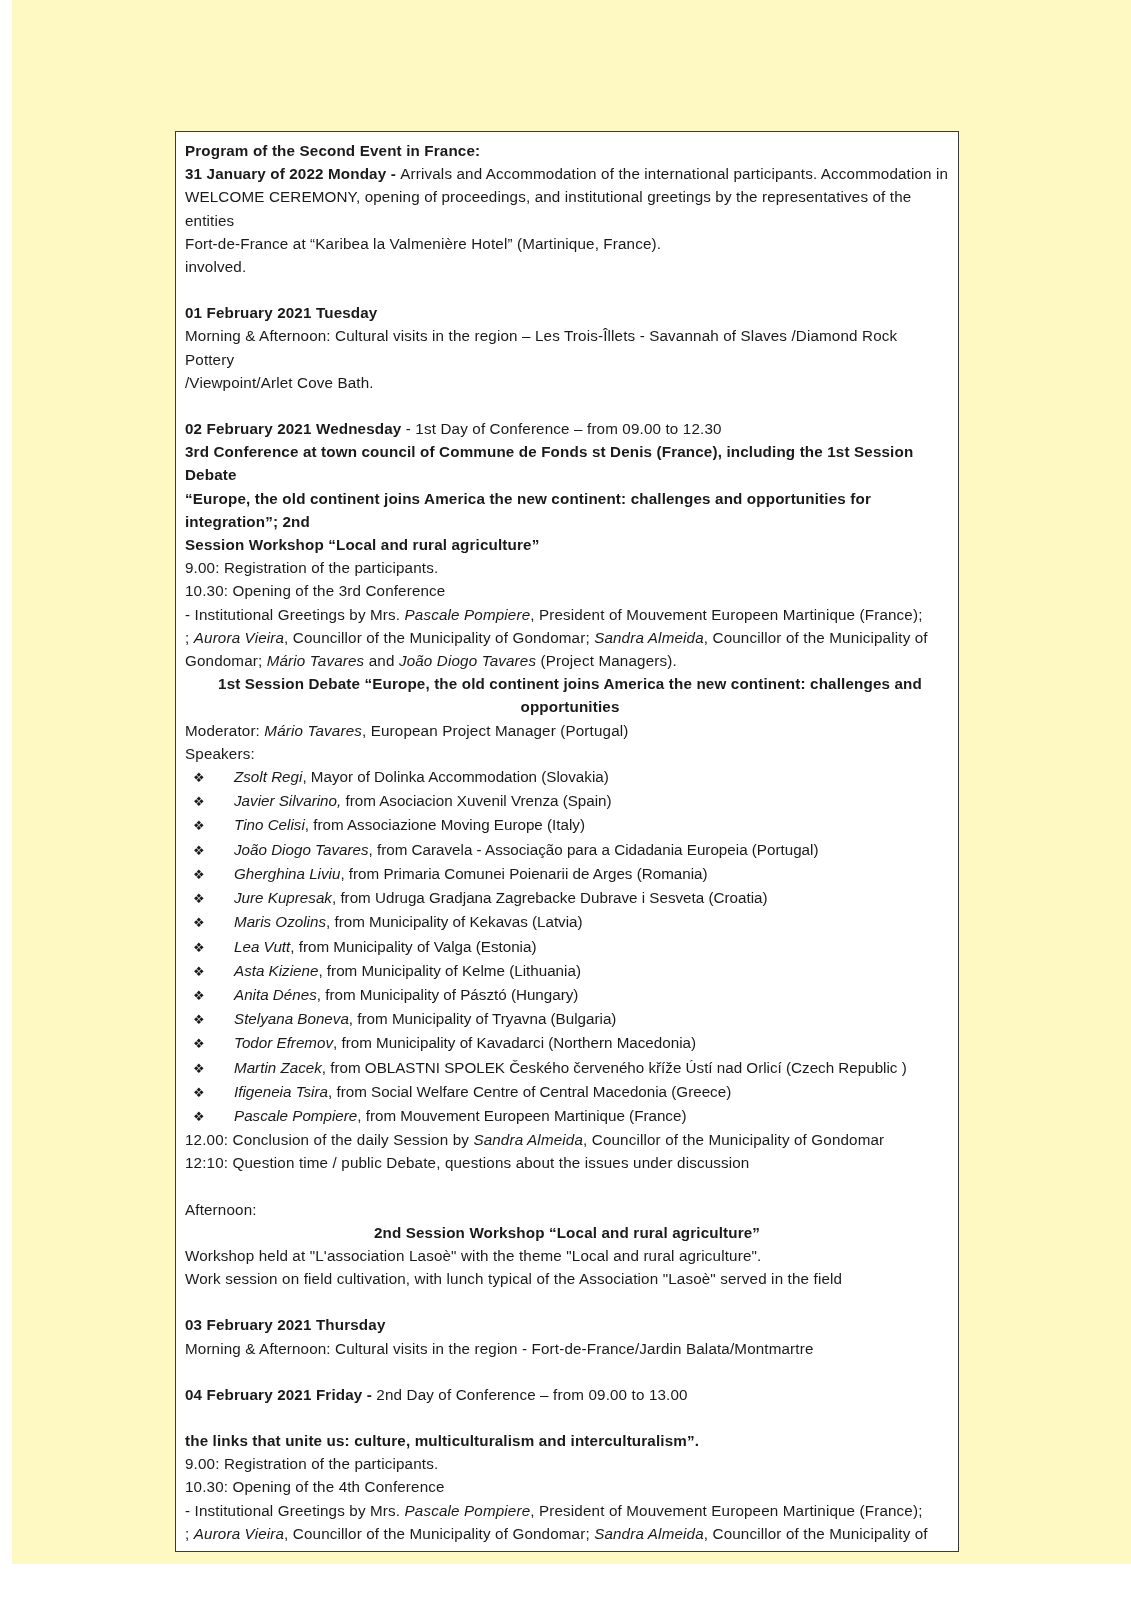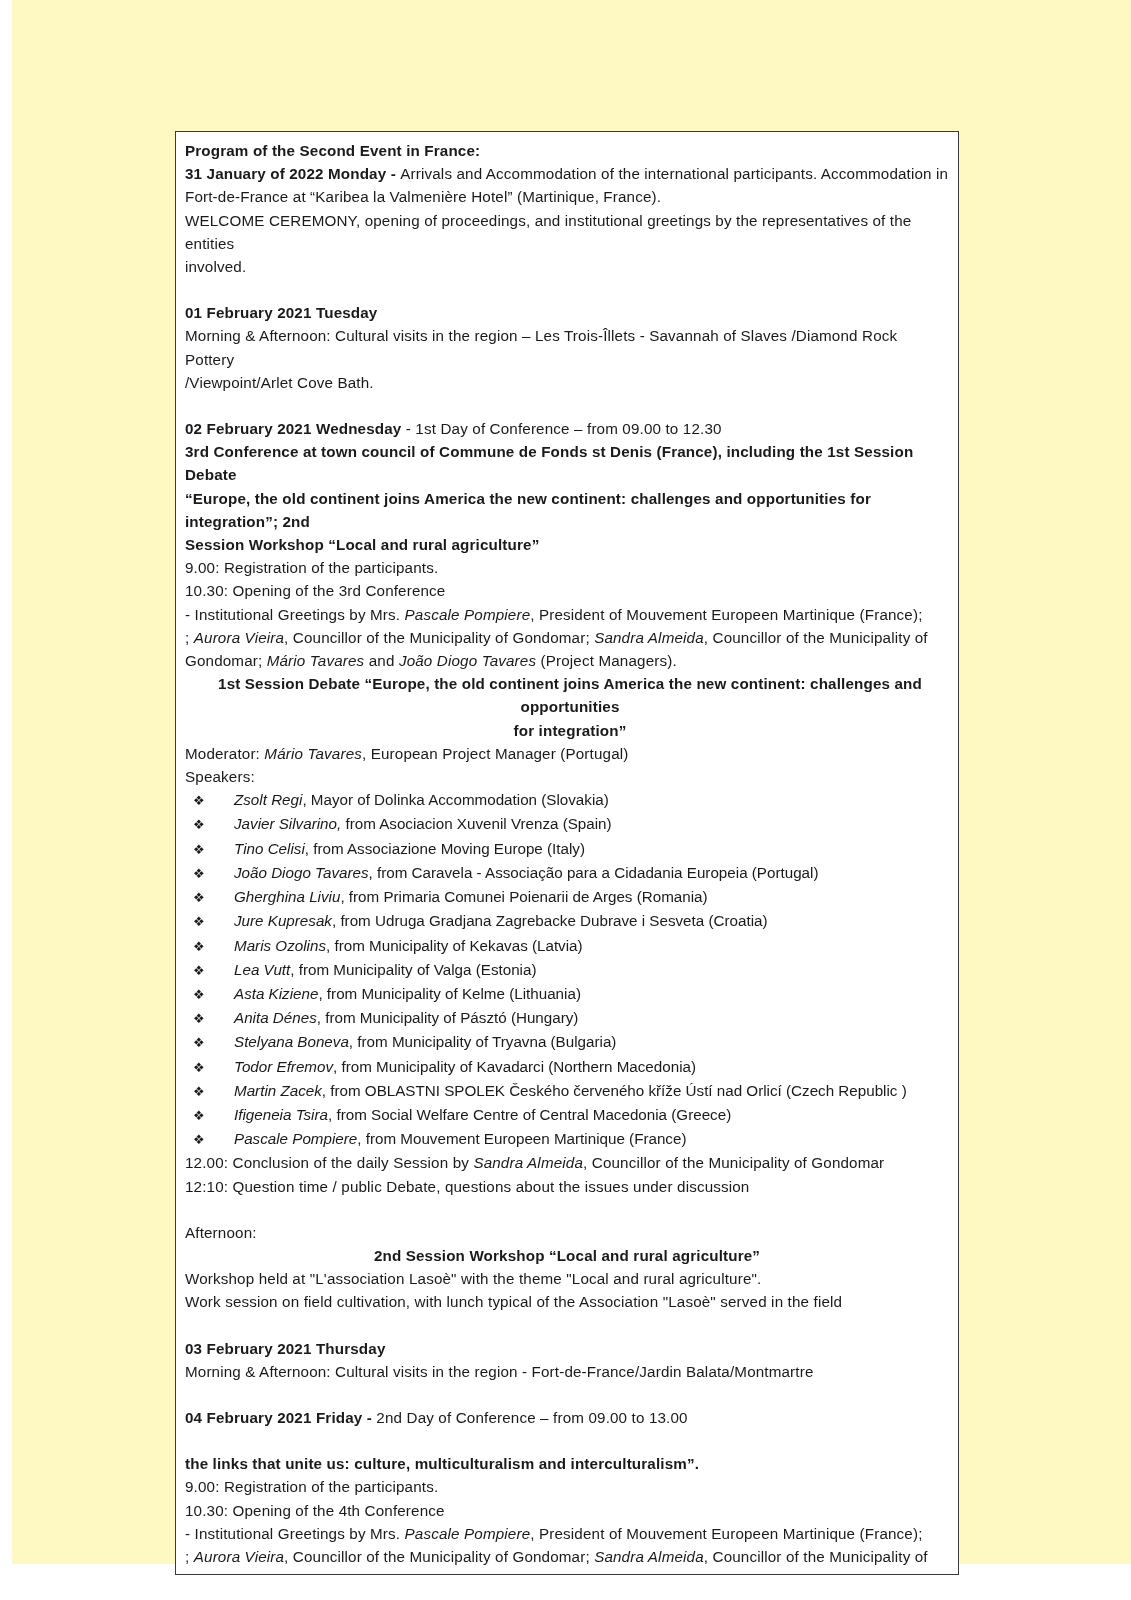--- a/index.html
+++ b/index.html
@@ -70,22 +70,22 @@
 </style>
 </head>
 <body>
 
 <div class="page">
   <div class="doc-frame">
 
     <p><span class="b">Program of the Second Event in France:</span></p>
 
     <p><span class="b">31 January of 2022 Monday - </span><span>Arrivals and Accommodation of the international participants. Accommodation in</span></p>
+    <p>WELCOME CEREMONY, opening of proceedings, and institutional greetings by the representatives of the entities</p>
     <p>Fort-de-France  at “Karibea la Valmenière Hotel” (Martinique, France).</p>
-    <p>WELCOME CEREMONY, opening of proceedings, and institutional greetings by the representatives of the entities</p>
     <p>involved.</p>
 
     <div class="spacer"></div>
 
     <p><span class="b">01 February 2021 Tuesday</span></p>
     <p>Morning &amp; Afternoon: Cultural visits in the region – Les Trois-Îllets -  Savannah of Slaves /Diamond Rock Pottery</p>
     <p>/Viewpoint/Arlet Cove Bath.</p>
 
     <div class="spacer"></div>
 
@@ -96,21 +96,20 @@
     <p class="b">Session Workshop “Local and rural agriculture”</p>
 
     <p>9.00: Registration of the participants.</p>
     <p>10.30: Opening of the 3rd Conference</p>
 
     <p><span>- Institutional Greetings  by Mrs. </span><span class="i">Pascale Pompiere</span><span>, President of Mouvement Europeen Martinique (France);</span></p>
     <p><span>; </span><span class="i">Aurora Vieira</span><span>, Councillor of the Municipality of Gondomar; </span><span class="i">Sandra Almeida</span><span>, Councillor of the Municipality of</span></p>
     <p><span>Gondomar; </span><span class="i">Mário Tavares</span><span> and </span><span class="i">João Diogo Tavares</span><span> (Project Managers).</span></p>
 
     <p class="b indent-center-1">1st Session Debate “Europe, the old continent joins America the new continent: challenges and opportunities</p>
-    <p class="b indent-center-1">for integration”</p>
 
     <p><span>Moderator: </span><span class="i">Mário Tavares</span><span>, European Project Manager (Portugal)</span></p>
     <p>Speakers:</p>
 
     <div>
       <div class="bullet-row">
           <span class="bullet-mark">❖</span>
           <span class="bullet-text"><span class="i">Zsolt Regi</span><span>, Mayor of Dolinka Accommodation (Slovakia)</span></span>
         </div>
       <div class="bullet-row">

